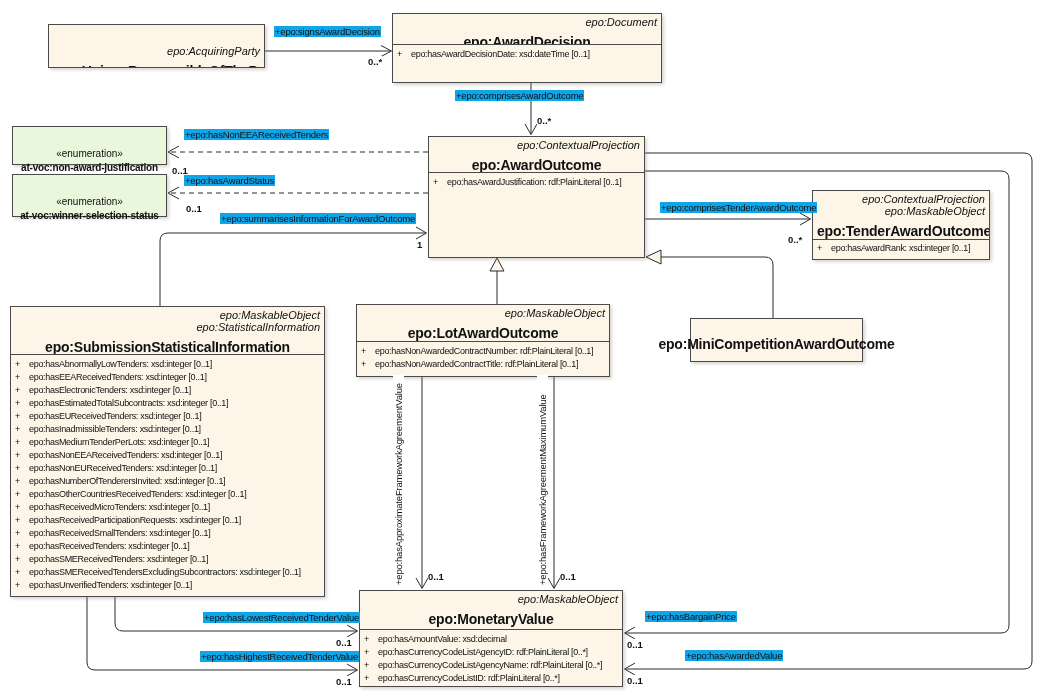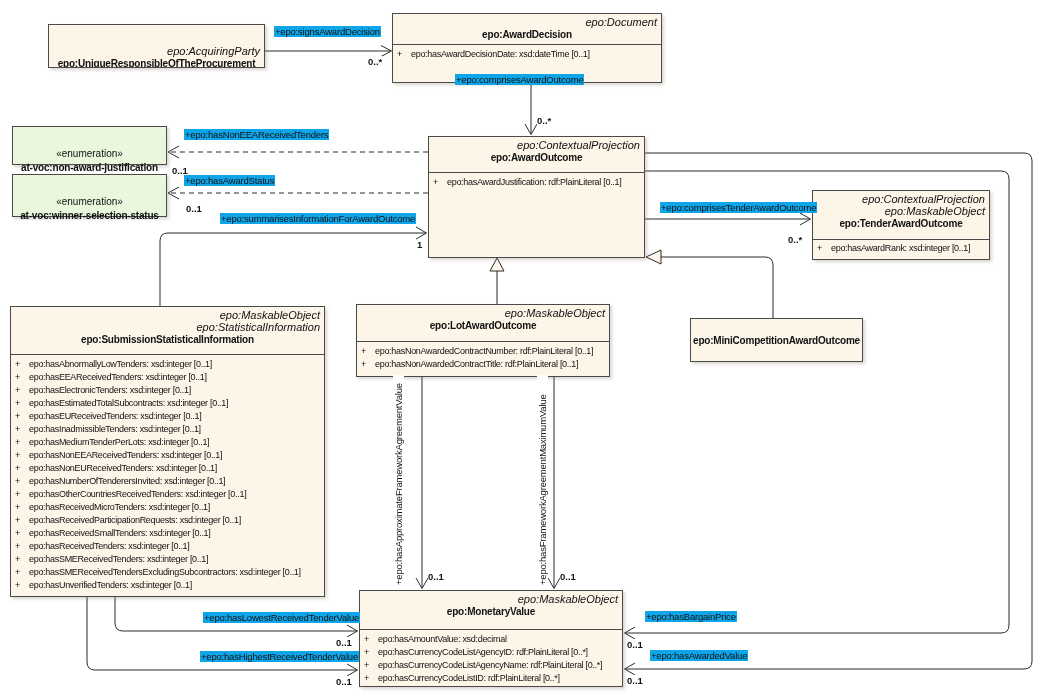--- a/index.html
+++ b/index.html
@@ -5,22 +5,22 @@
   html,body{margin:0;padding:0;background:#ffffff;}
   .diagram{position:relative;width:1040px;height:698px;background:#fff;overflow:hidden;
            font-family:"Liberation Sans",sans-serif;color:#111;}
   svg.edges{position:absolute;left:0;top:0;z-index:1;}
   .uml-class{position:absolute;z-index:2;background:var(--class-fill,#fcf5e8);
              border:1px solid var(--border,#4a4a4a);box-sizing:border-box;
              box-shadow:2px 2px 3px rgba(150,140,125,.35);}
   .uml-enum{background:var(--enum-fill,#e9f7dd);}
   .head{padding:2px 4px 0 4px;box-sizing:border-box;overflow:hidden;}
   .stereo-line{text-align:right;font-style:italic;font-size:11px;line-height:12px;white-space:nowrap;}
-  .cls-name{text-align:center;font-weight:bold;font-size:10px;line-height:13px;
-            letter-spacing:-0.2px;white-space:nowrap;}
+  .cls-name{text-align:center;font-weight:bold;font-size:14px;line-height:13px;
+            letter-spacing:-0.2px;white-space:nowrap;margin-top:8px;}
   .attrs{border-top:1px solid var(--border,#4a4a4a);padding:3px 2px 2px 4px;box-sizing:border-box;}
   .attr-row{display:flex;font-size:9px;line-height:13px;letter-spacing:-0.3px;white-space:nowrap;}
   .attr-row .plus{flex:0 0 14px;width:14px;}
   .center-name{display:flex;align-items:center;justify-content:center;height:100%;}
   .enum-stereo{text-align:center;font-size:10px;line-height:14px;padding-top:20px;}
   .enum-name{text-align:center;font-weight:bold;font-size:10px;line-height:14px;letter-spacing:-0.2px;}
   .edge-label{position:absolute;z-index:3;font-size:9.5px;letter-spacing:-0.2px;
               white-space:nowrap;background:#0ea5e9;padding:0 1px;}
   .mult{position:absolute;z-index:3;font-size:9.5px;font-weight:bold;white-space:nowrap;background:#fff;}
   .vlabel{position:absolute;z-index:3;font-size:9.5px;letter-spacing:-0.2px;white-space:nowrap;
@@ -287,21 +287,21 @@
   </div>
 
   <div class="uml-class uml-enum" style="left:12px;top:174px;width:155px;height:43px;">
     <div class="enum-stereo">«enumeration»</div>
     <div class="enum-name">at-voc:winner-selection-status</div>
   </div>
 
   <div class="edge-label" style="left:274px;top:26px;">+epo:signsAwardDecision</div>
   <div class="mult" style="left:368px;top:56px;">0..*</div>
 
-  <div class="edge-label" style="left:455px;top:74px;">+epo:comprisesAwardOutcome</div>
+  <div class="edge-label" style="left:455px;top:90px;">+epo:comprisesAwardOutcome</div>
   <div class="mult" style="left:537px;top:115px;">0..*</div>
 
   <div class="edge-label" style="left:184px;top:129px;">+epo:hasNonEEAReceivedTenders</div>
   <div class="mult" style="left:172px;top:165px;">0..1</div>
 
   <div class="edge-label" style="left:184px;top:175px;">+epo:hasAwardStatus</div>
   <div class="mult" style="left:186px;top:203px;">0..1</div>
 
   <div class="edge-label" style="left:220px;top:213px;">+epo:summarisesInformationForAwardOutcome</div>
   <div class="mult" style="left:417px;top:239px;">1</div>
@@ -317,16 +317,16 @@
 
   <div class="edge-label" style="left:203px;top:612px;">+epo:hasLowestReceivedTenderValue</div>
   <div class="mult" style="left:336px;top:637px;">0..1</div>
 
   <div class="edge-label" style="left:200px;top:651px;">+epo:hasHighestReceivedTenderValue</div>
   <div class="mult" style="left:336px;top:676px;">0..1</div>
 
   <div class="edge-label" style="left:645px;top:611px;">+epo:hasBargainPrice</div>
   <div class="mult" style="left:627px;top:639px;">0..1</div>
 
-  <div class="edge-label" style="left:650px;top:650px;text-align:right;">+epo:hasAwardedValue</div>
+  <div class="edge-label" style="left:685px;top:650px;text-align:right;">+epo:hasAwardedValue</div>
   <div class="mult" style="left:627px;top:675px;">0..1</div>
 
 </div>
 
 </body></html>

